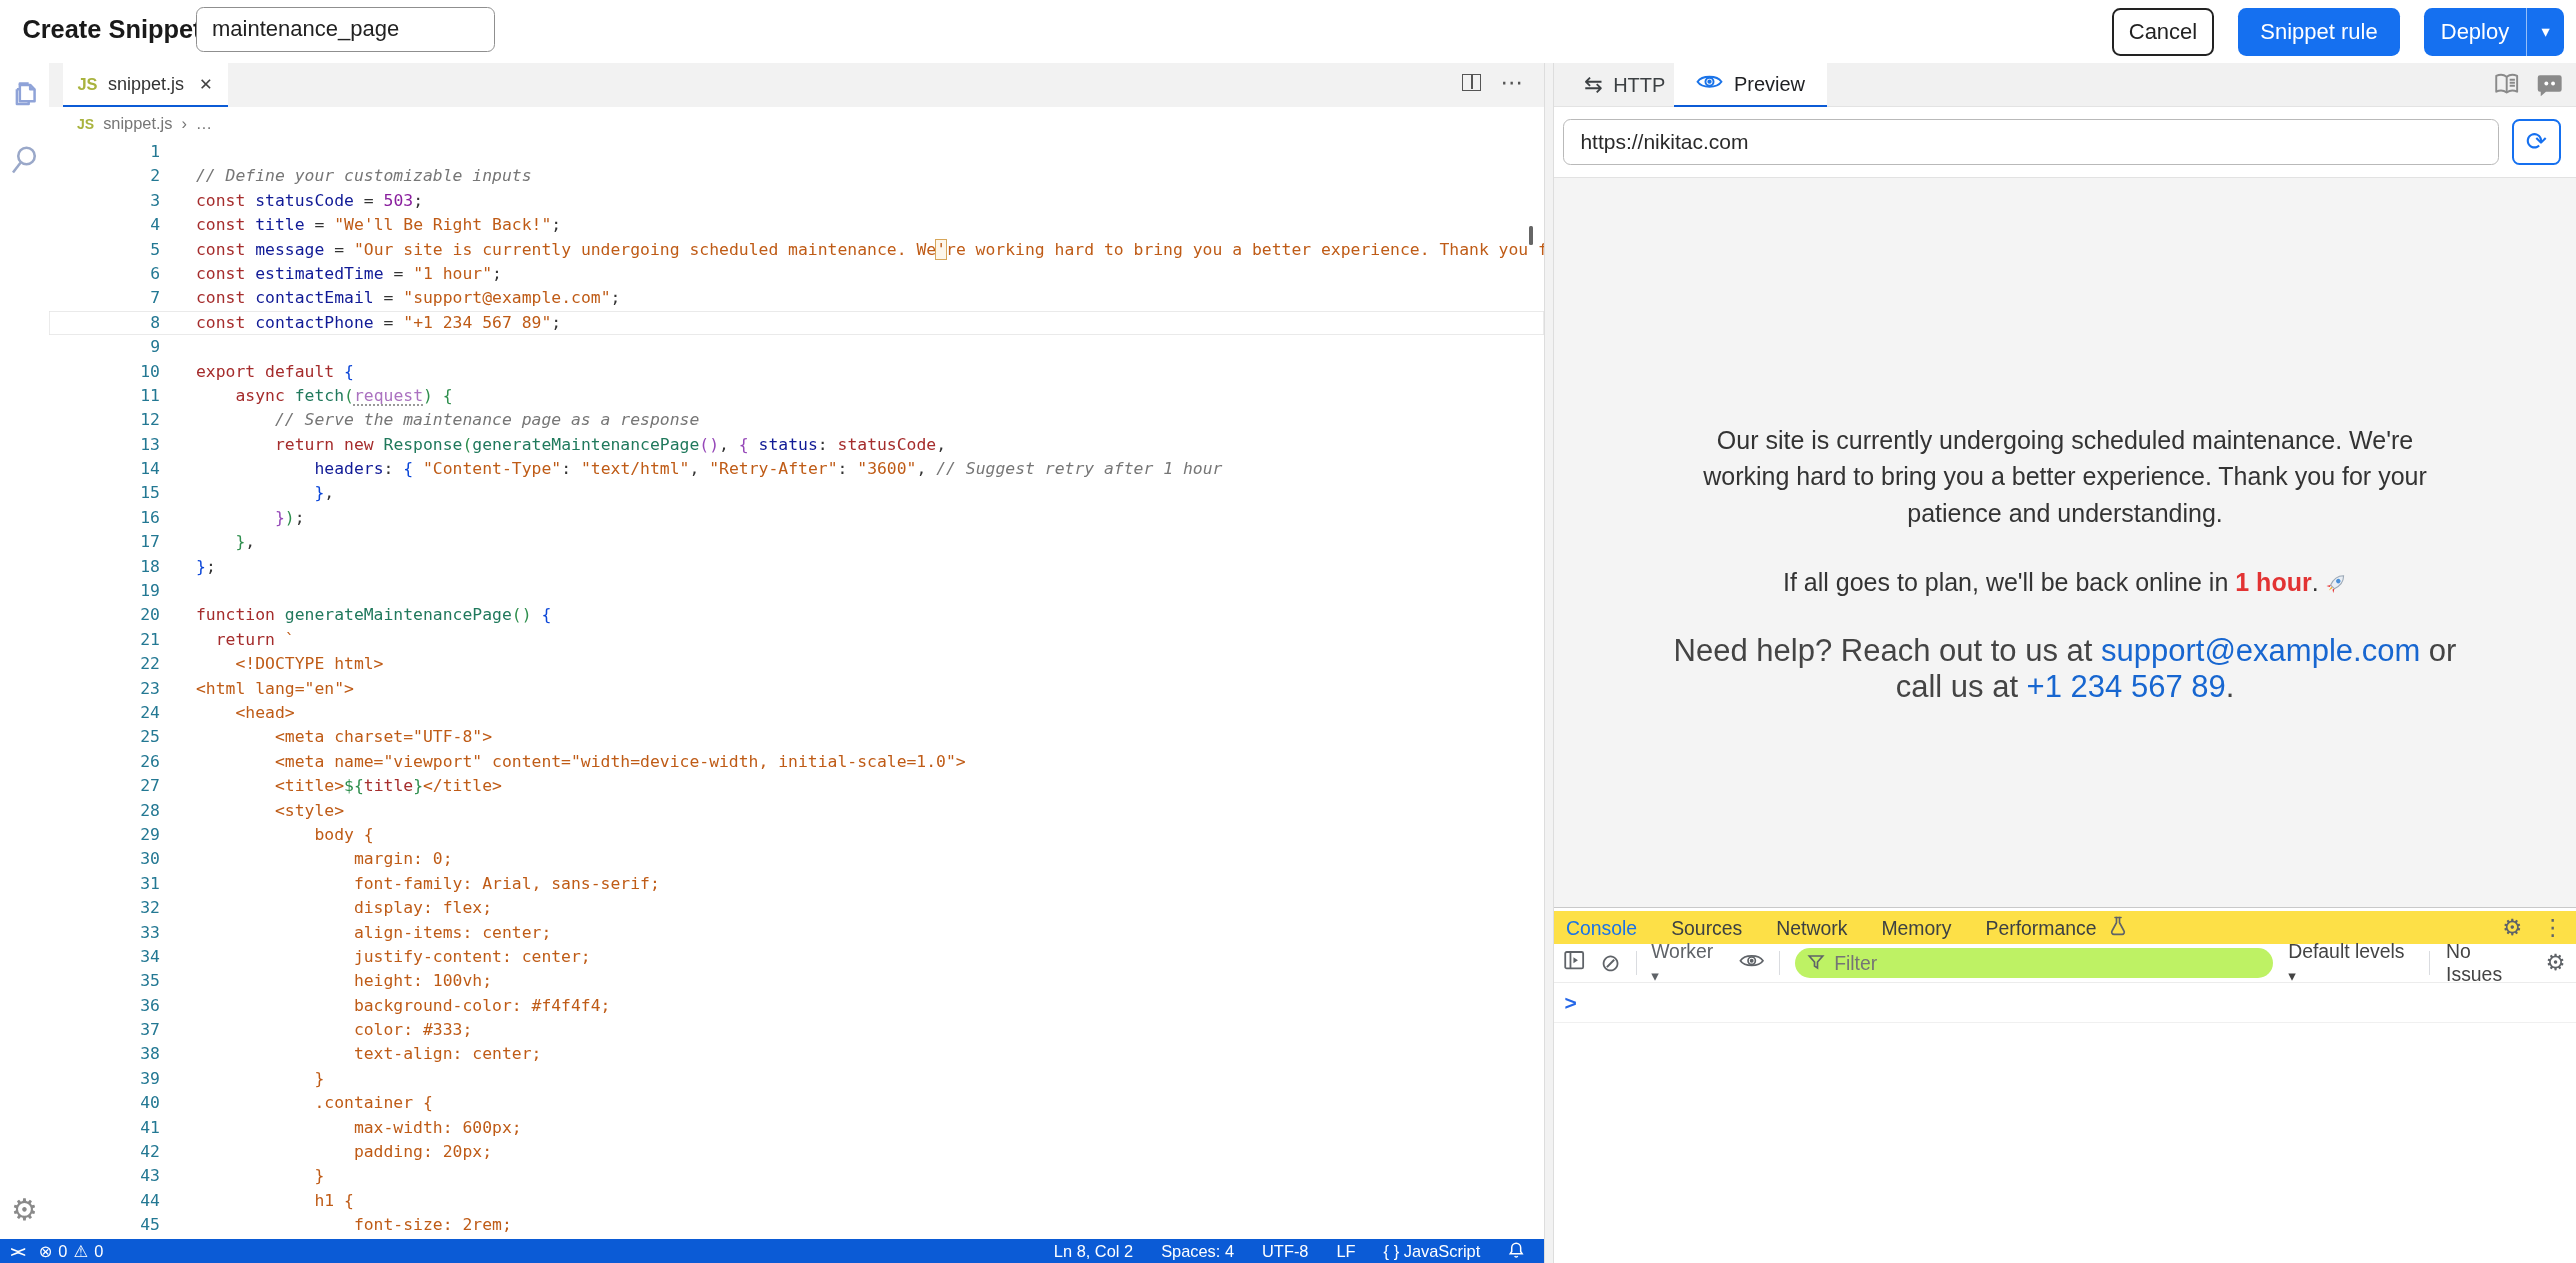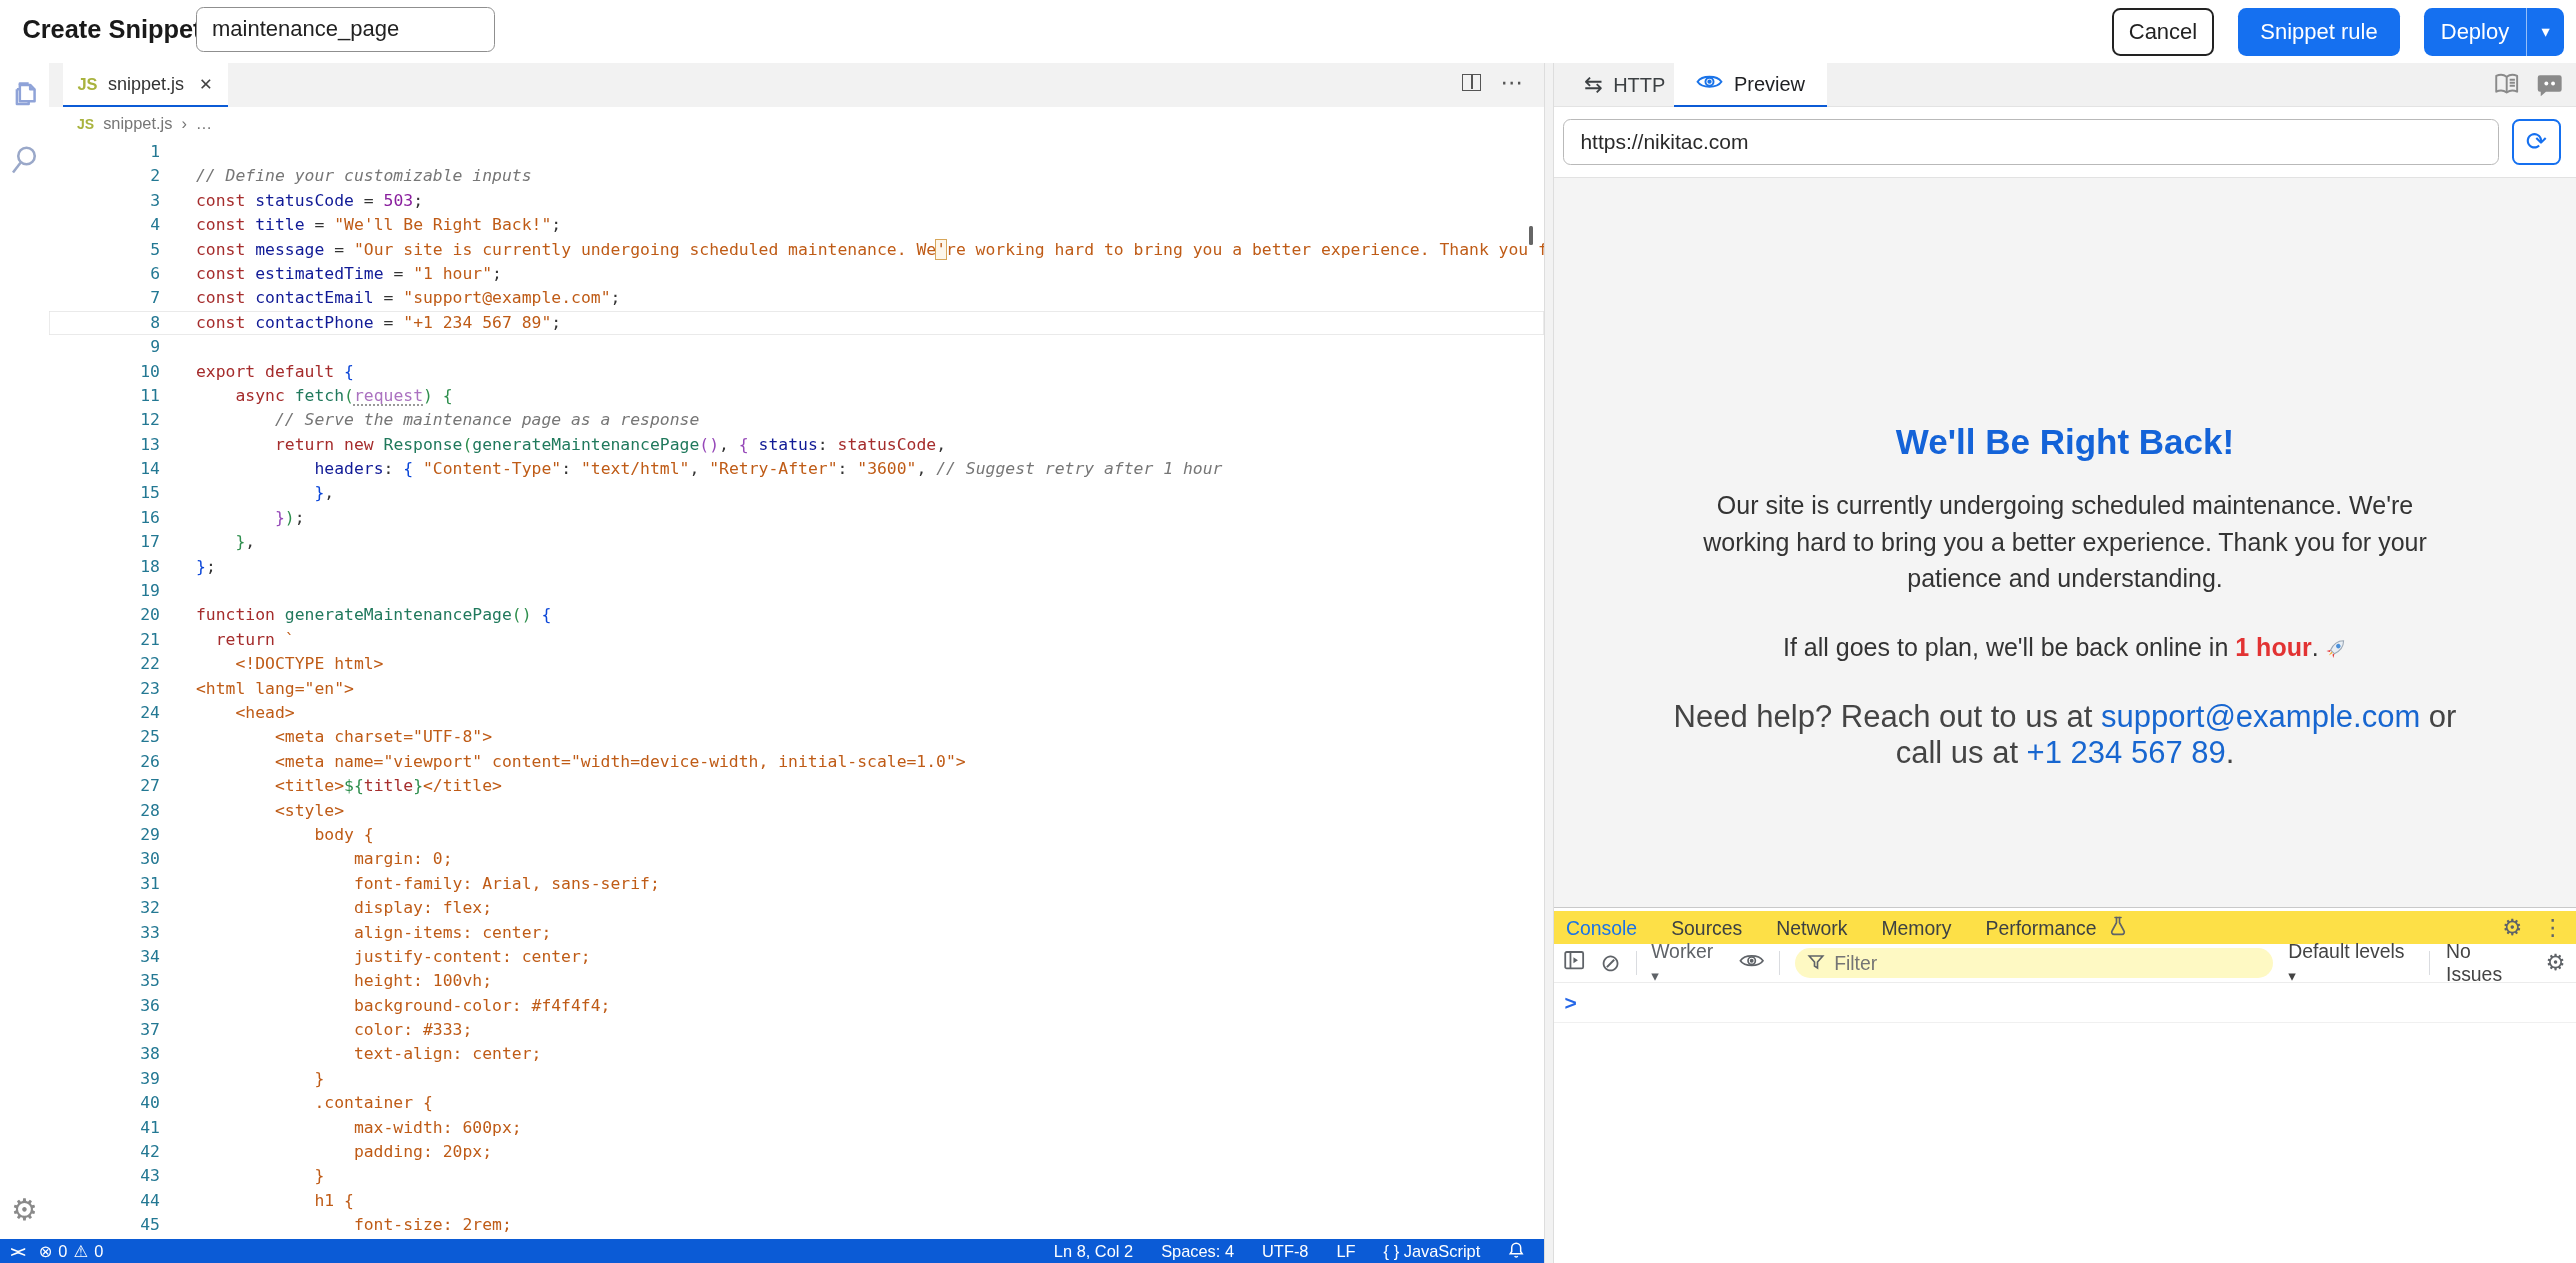--- a/index.html
+++ b/index.html
@@ -80,21 +80,21 @@
   #dt-tabbar{position:absolute;left:0;top:3px;width:1022px;height:36px;background:#fde047;border-bottom:0.7px solid #dadce0;
       display:flex;align-items:center;gap:34px;padding-left:12px;box-sizing:border-box;font-size:19.4px;color:#3c4043;}
   .dt-tab{position:relative;height:36px;display:flex;align-items:center;}
   .dt-tab.active{color:#1a73e8;}
   .dt-tab.active::after{content:"";position:absolute;left:0;right:0;bottom:0;height:2.2px;background:#1a73e8;}
   .dt-flask{margin-left:-21px;}
   .dt-tab-right{margin-left:auto;display:flex;gap:19.4px;align-items:center;margin-right:12px;color:#5f6368;}
   #dt-toolbar{position:absolute;left:0;top:36px;width:1022px;height:39px;background:#fff;border-bottom:0.7px solid #ececec;
       display:flex;align-items:center;gap:15px;padding-left:9px;box-sizing:border-box;color:#5f6368;font-size:19.4px;}
   .dt-sep{width:0.7px;height:24px;background:#dadce0;}
-  .dt-filter{width:478px;height:30px;background:#fef9c3;border:none;border-radius:16.4px;font-size:19.4px;color:#5f6368;
+  .dt-filter{width:478px;height:30px;background:#bef264;border:none;border-radius:16.4px;font-size:19.4px;color:#5f6368;
       padding:0 12px 0 39px;box-sizing:border-box;font-family:"Liberation Sans",sans-serif;}
   .dt-filter-wrap{position:relative;display:flex;align-items:center;}
   .dt-funnel{position:absolute;left:12px;top:5.2px;}
   .dt-right{margin-left:auto;display:flex;align-items:center;gap:16.4px;margin-right:10.5px;color:#444;}
   #dt-console{position:absolute;left:0;top:75px;width:1022px;height:282px;background:#fff;}
   .dt-prompt{position:absolute;left:10.5px;top:7.5px;color:#2567e8;font-size:21px;font-weight:bold;}
   .dt-prompt-line{position:absolute;left:0;top:39px;width:1022px;height:0.7px;background:#f0f0f0;}
   .glyph{line-height:1;}
 </style>
 </head>
@@ -232,21 +232,20 @@
 
     <div id="urlrow">
       <input class="url-input" type="text" value="https://nikitac.com" style="">
       <div class="reload-btn glyph">
         <span>⟳</span>
       </div>
     </div>
 
     <div id="preview-viewport">
       <div class="pv-container">
-        <h1 class="pv-h1">We'll Be Right Back!</h1>
         <p class="pv-msg">Our site is currently undergoing scheduled maintenance. We're working hard to bring you a better experience. Thank you for your patience and understanding.</p>
         <p class="pv-eta"><span>If all goes to plan, we'll be back online in </span><b>1 hour</b><span>.</span><span class="rocket"><svg width="22.4" height="22.4" viewBox="0 0 30 30">
                 <g transform="rotate(45 15 15)">
                   <path d="M15 1 C20 6 21.5 14 18.5 22 L11.5 22 C8.5 14 10 6 15 1 Z" fill="#e9eef4" stroke="#9aa7b5" stroke-width="1.4"></path>
                   <circle cx="15" cy="11" r="3" fill="#4a90d9"></circle>
                   <path d="M11.5 22 L8.5 27 L12.5 24.5 Z" fill="#e53030"></path>
                   <path d="M18.5 22 L21.5 27 L17.5 24.5 Z" fill="#e53030"></path>
                   <path d="M13.8 23 L15 29 L16.2 23 Z" fill="#f5a623"></path>
                 </g>
               </svg></span></p>

